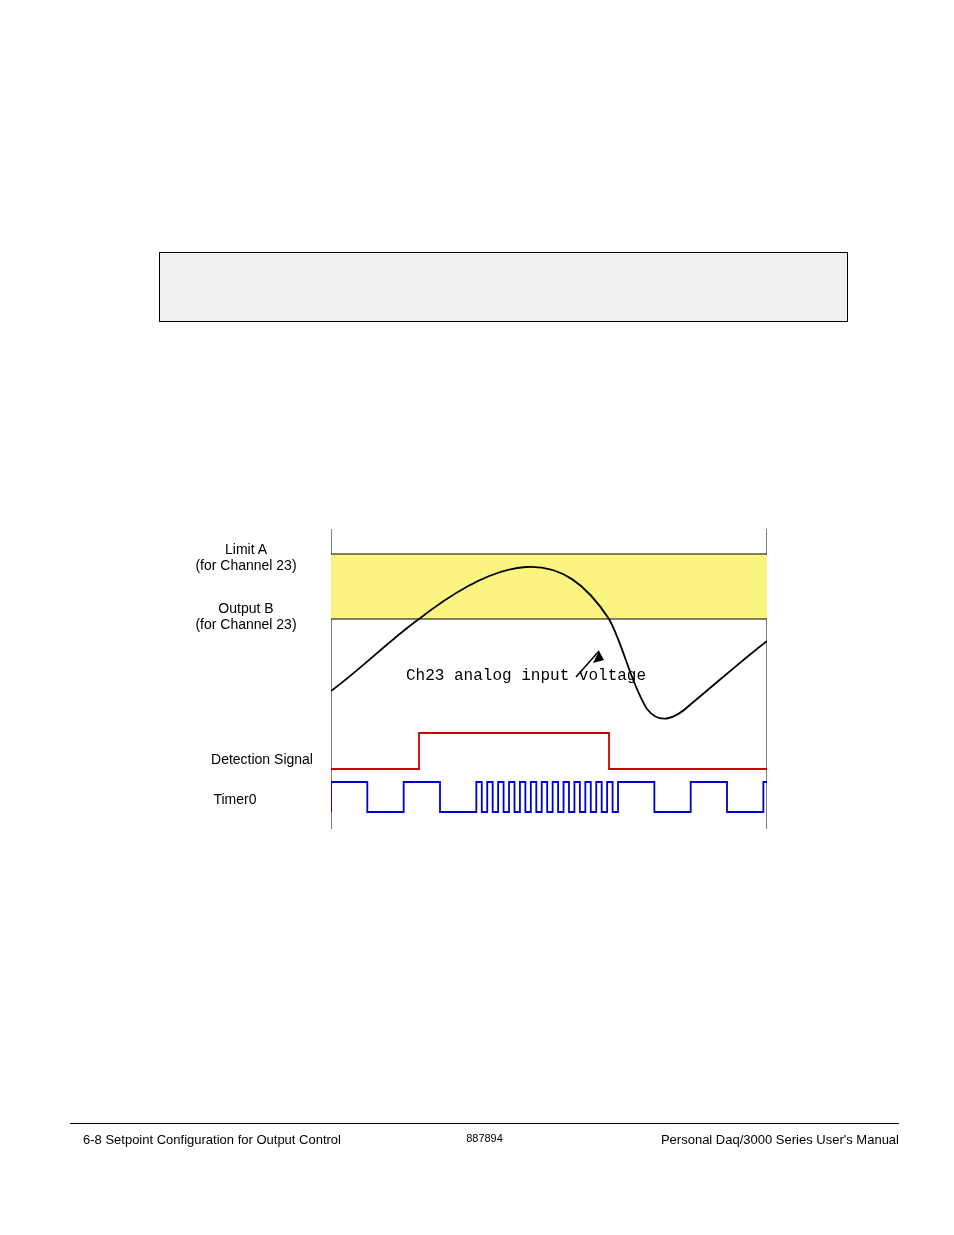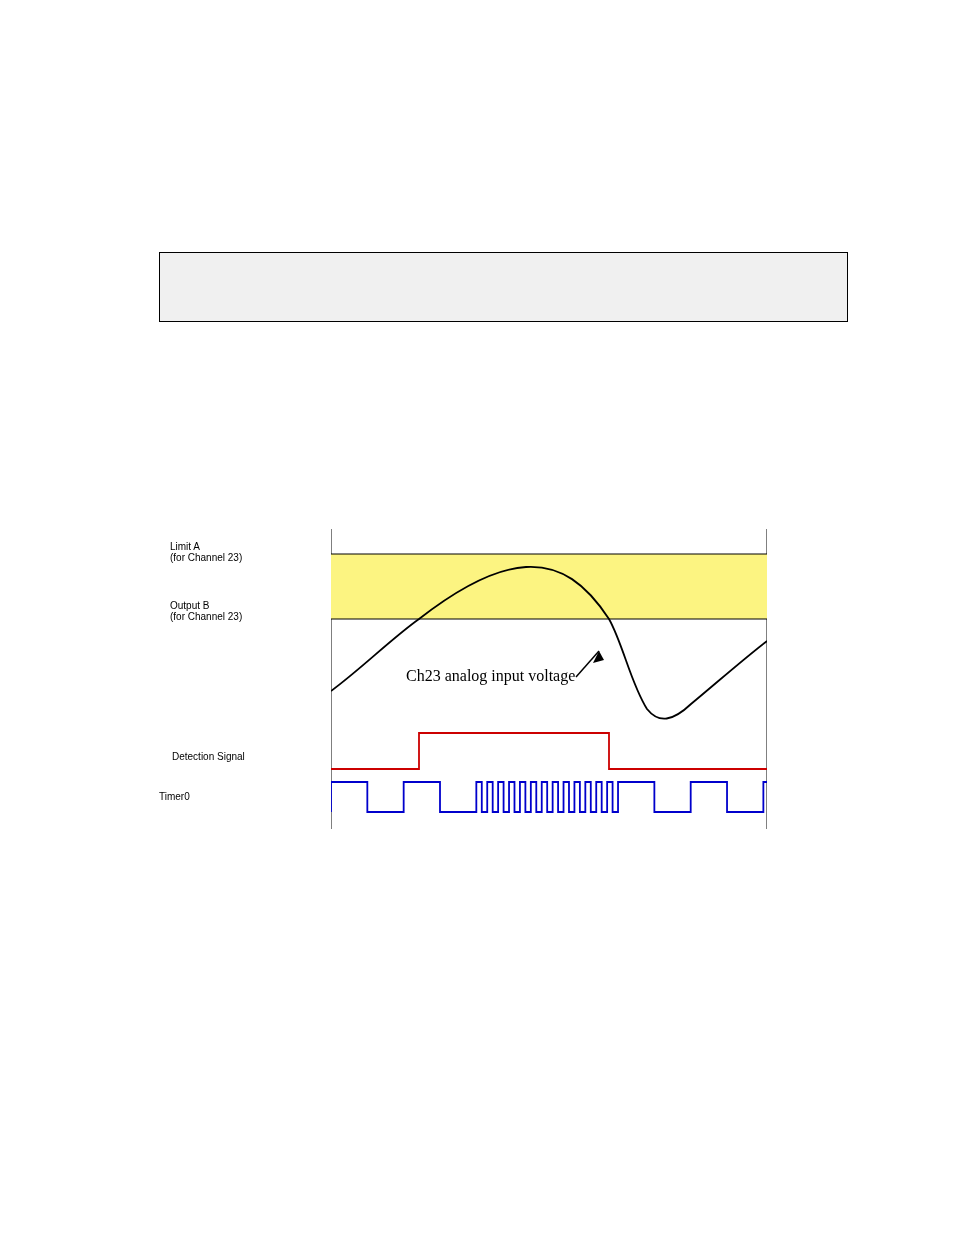--- a/index.html
+++ b/index.html
@@ -1,55 +1,60 @@
 <!DOCTYPE html>
 <html><head>
 <meta charset="utf-8">
 <style>
 html,body{margin:0;padding:0;background:#fff;font-family:Arial,Helvetica,sans-serif;color:#000}
 .page{position:relative;width:954px;height:1235px;margin:0 auto;background:#fff}
 .box{position:absolute;left:159px;top:252px;width:687px;height:68px;border:1px solid #000;background:#f0f0f0}
 .chart{position:absolute;left:331px;top:529px;width:436px;height:304px}
-.label{position:absolute;font-size:10px;text-align:left}
-.ann{font-family:Liberation Serif, serif;font-size:16px;position:absolute}
+.label{position:absolute;font-size:14px;text-align:center}
+.ann{font-family:Liberation Mono, monospace;font-size:16px;position:absolute}
 .footer{position:absolute;left:70px;right:55px;top:1123px;height:30px;border-top:1px solid #000}
 .fl{position:absolute;left:13px;top:8px;font-size:13px}
 .fc{position:absolute;left:50%;transform:translateX(-50%);top:8px;font-size:11px}
 .fr{position:absolute;right:0;top:8px;font-size:13px}
 </style>
 </head>
 <body>
 
 <div class="page">
 
   <div class="box"></div>
 
   <div class="label" style="left:170px;top:541px;width:152px">
     <span>Limit A</span><br>
     <span>(for Channel 23)</span>
   </div>
   <div class="label" style="left:170px;top:600px;width:152px">
     <span>Output B</span><br>
     <span>(for Channel 23)</span>
   </div>
-  <div class="label" style="left:172px;top:751px;width:152px">Detection Signal</div>
+  <div class="label" style="left:186px;top:751px;width:152px">Detection Signal</div>
   <div class="label" style="left:159px;top:791px;width:152px">Timer0</div>
 
   <div class="chart">
     <svg width="436" height="304" viewBox="0 0 436 304">
       <line x1="0" y1="0" x2="0" y2="300" stroke="#000" stroke-width="1"></line>
       <line x1="436" y1="0" x2="436" y2="300" stroke="#000" stroke-width="1"></line>
       <rect x="0" y="25" width="436" height="65" fill="#fcf481" stroke="none"></rect>
       <line x1="0" y1="25" x2="436" y2="25" stroke="#000" stroke-width="1"></line>
       <line x1="0" y1="90" x2="436" y2="90" stroke="#000" stroke-width="1"></line>
       <path d="M 0 162 C 30 140, 60 110, 88 90 C 120 65, 160 40, 195 38 C 230 36, 255 55, 278 90 C 292 115, 300 155, 316 180 C 328 195, 342 192, 360 175 C 390 150, 415 128, 436 112" fill="none" stroke="#000" stroke-width="1.8"></path>
       <path d="M 245 148 L 268 122" fill="none" stroke="#000" stroke-width="1.5"></path>
       <polygon points="268,122 262,134 273,131" fill="#000"></polygon>
       <path d="M 0 240 L 88 240 L 88 204 L 278 204 L 278 240 L 436 240" fill="none" stroke="#cc0000" stroke-width="1.8"></path>
       <g id="timer-group" fill="none" stroke="#0000cc" stroke-width="1.8">
           <path d="M 0 283 L 0 283 L 0 253 L 36.333333333333336 253 L 36.333333333333336 283 L 72.66666666666667 283 L 72.66666666666667 253 L 109 253 L 109 283 L 145.33333333333334 283 L 145.33333333333334 253 L 150.78333333333333 253 L 150.78333333333333 283 L 156.23333333333335 283 L 156.23333333333335 253 L 161.68333333333334 253 L 161.68333333333334 283 L 167.13333333333335 283 L 167.13333333333335 253 L 172.58333333333334 253 L 172.58333333333334 283 L 178.03333333333336 283 L 178.03333333333336 253 L 183.48333333333335 253 L 183.48333333333335 283 L 188.93333333333337 283 L 188.93333333333337 253 L 194.38333333333335 253 L 194.38333333333335 283 L 199.83333333333337 283 L 199.83333333333337 253 L 205.28333333333336 253 L 205.28333333333336 283 L 210.73333333333338 283 L 210.73333333333338 253 L 216.18333333333337 253 L 216.18333333333337 283 L 221.63333333333338 283 L 221.63333333333338 253 L 227.08333333333337 253 L 227.08333333333337 283 L 232.5333333333334 283 L 232.5333333333334 253 L 237.98333333333338 253 L 237.98333333333338 283 L 243.4333333333334 283 L 243.4333333333334 253 L 248.88333333333338 253 L 248.88333333333338 283 L 254.3333333333334 283 L 254.3333333333334 253 L 259.7833333333334 253 L 259.7833333333334 283 L 265.2333333333334 283 L 265.2333333333334 253 L 270.6833333333334 253 L 270.6833333333334 283 L 276.1333333333334 283 L 276.1333333333334 253 L 281.58333333333337 253 L 281.58333333333337 283 L 287.03333333333336 283 L 287.03333333333336 253 L 323.3666666666667 253 L 323.3666666666667 283 L 359.70000000000005 283 L 359.70000000000005 253 L 396.03333333333336 253 L 396.03333333333336 283 L 432.36666666666673 283 L 432.36666666666673 253 L 468.70000000000005 253 L 468.70000000000005 283 L 436 283"></path>
         </g>
     </svg>
     <div class="ann" style="left:75px;top:138px">Ch23 analog input voltage</div>
   </div>
 
+  <div class="footer">
+    <div class="fl">6-8   Setpoint Configuration for Output Control</div>
+    <div class="fc">887894</div>
+    <div class="fr">Personal Daq/3000 Series User's Manual</div>
+  </div>
 
 </div>
 
 </body></html>

